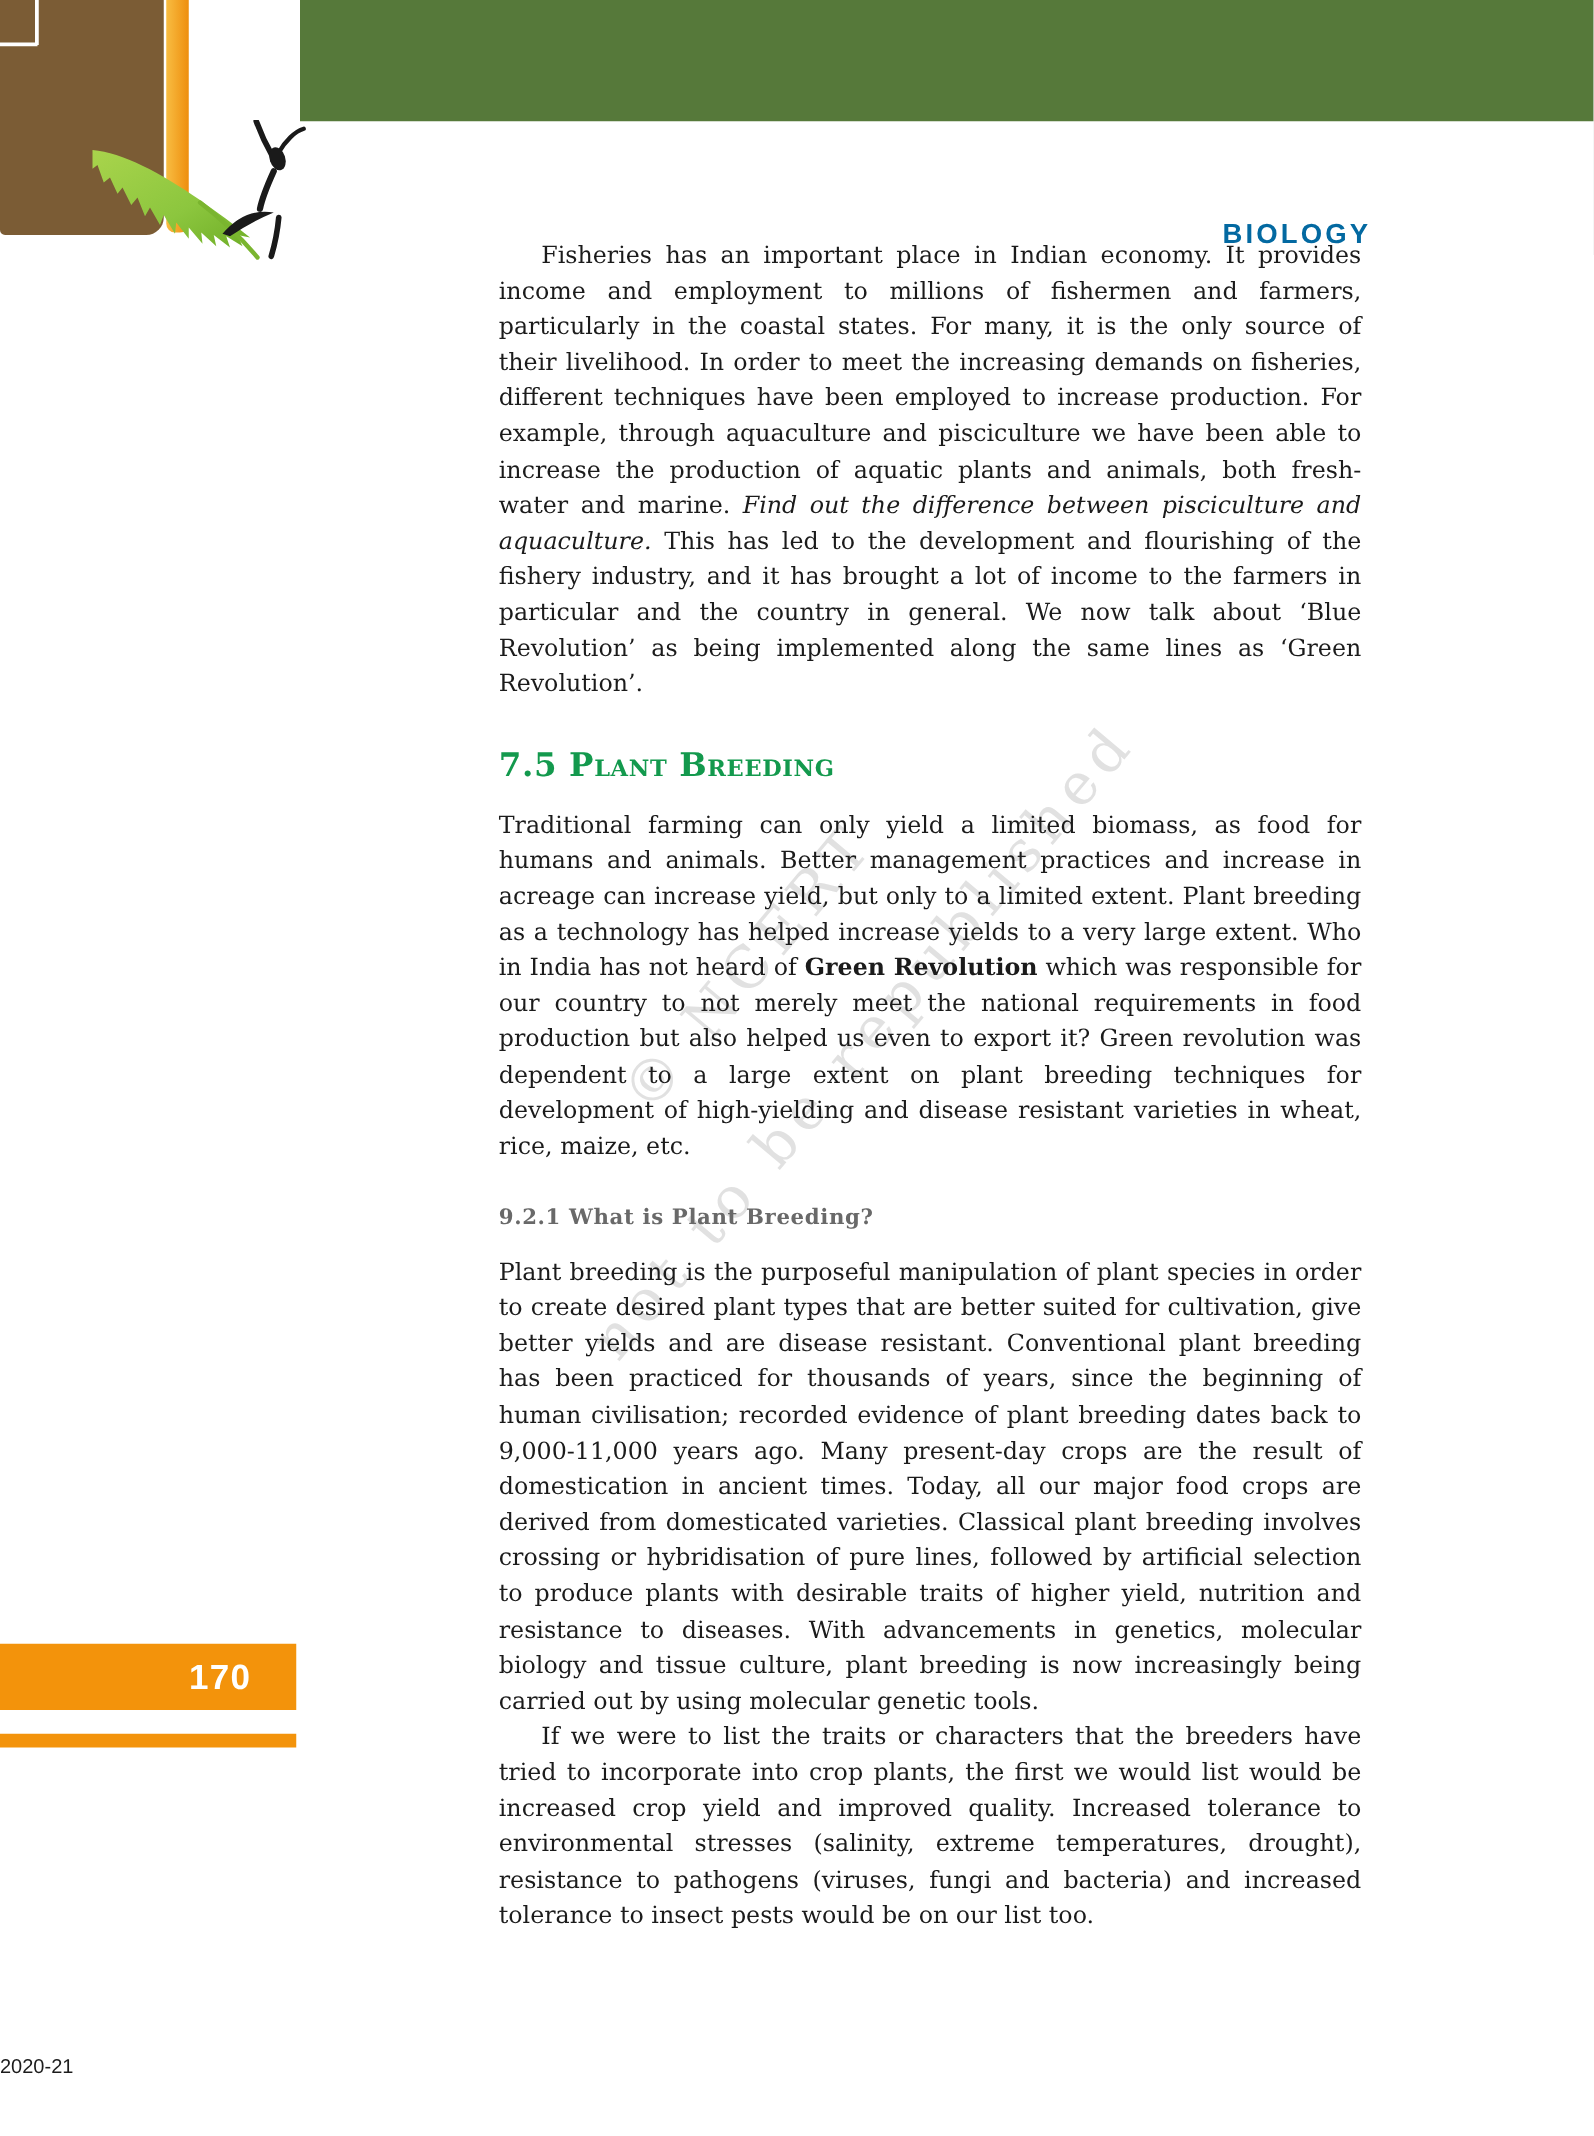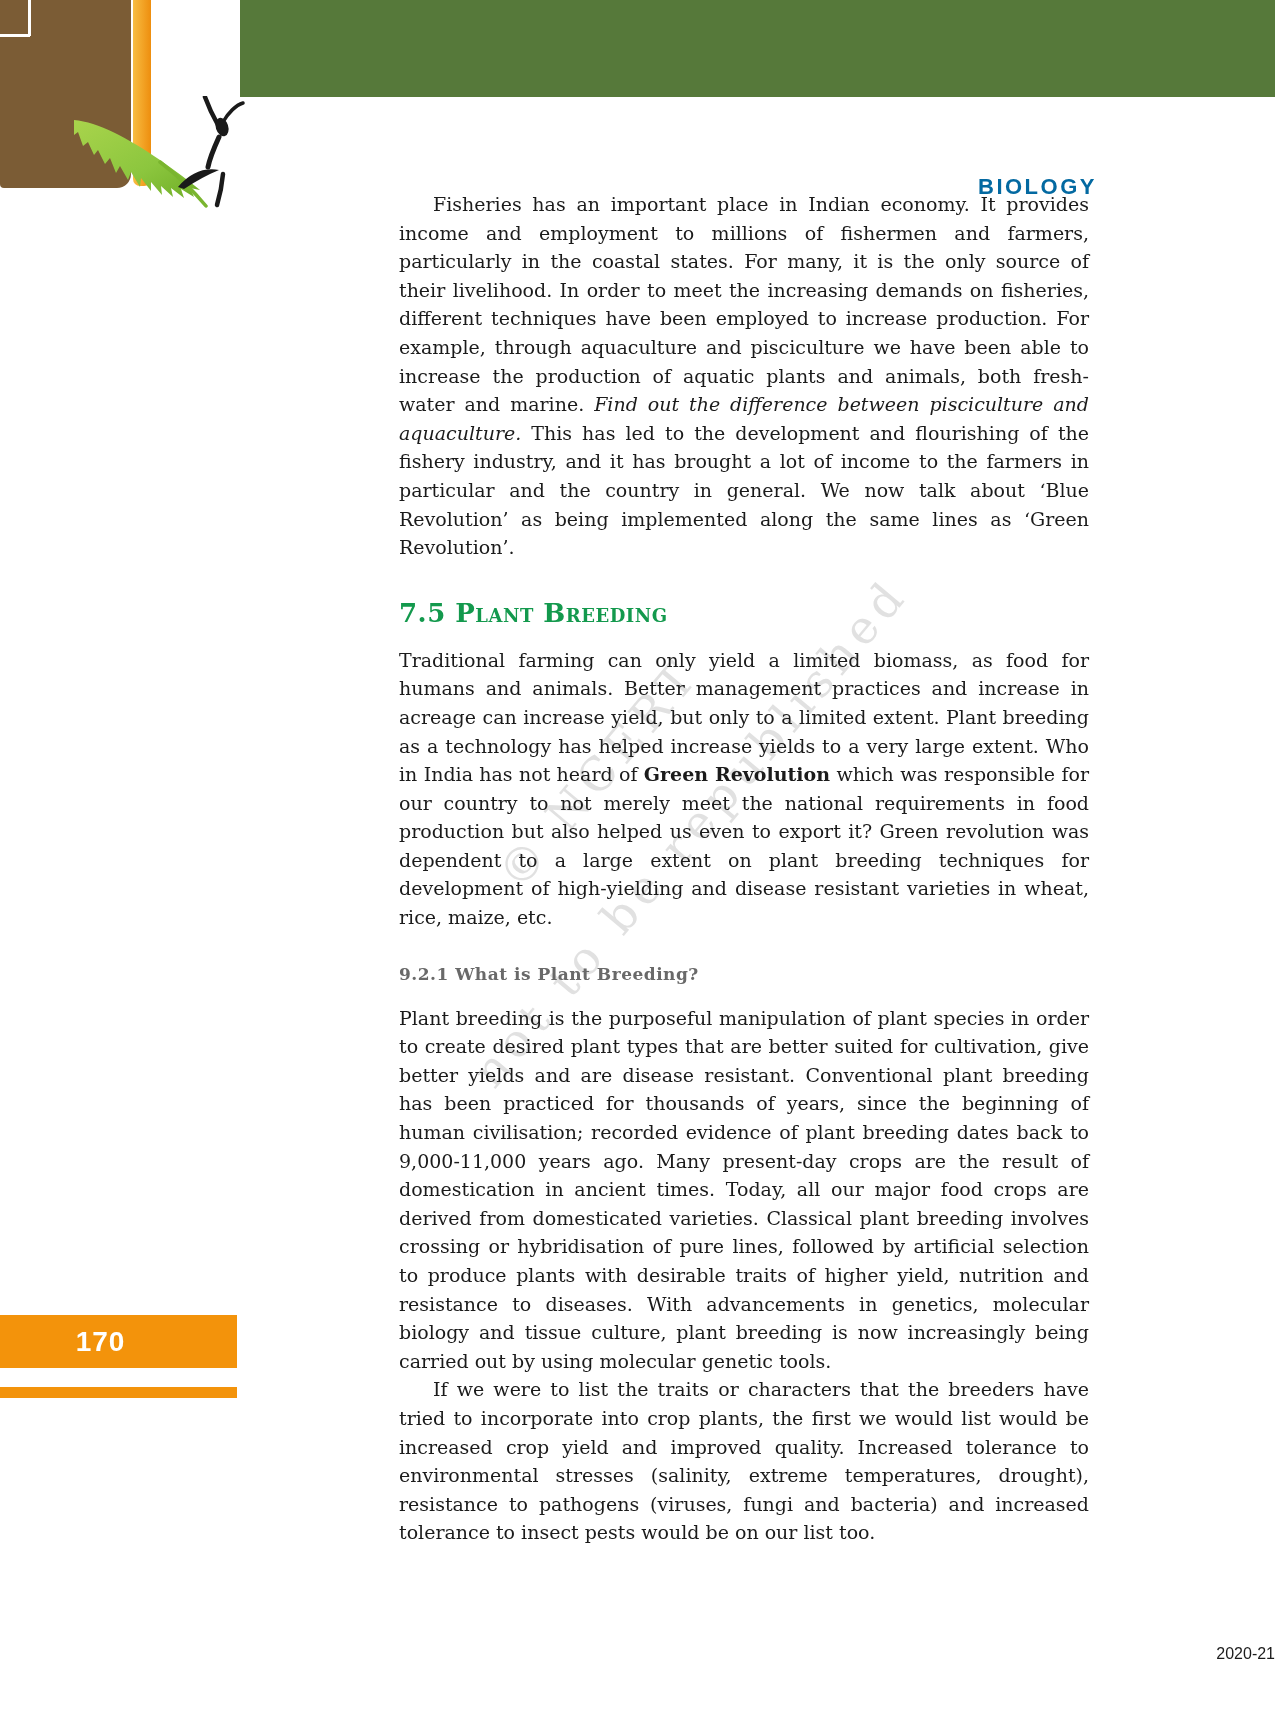--- a/index.html
+++ b/index.html
@@ -71,33 +71,33 @@
     margin:28px 0 16px 0;
     font-size:17px;line-height:28px;
     color:#696969;font-weight:bold;
     letter-spacing:.5px;
     text-align:left;
   }
   
   .page-tab{
     position:absolute;left:0;top:1315px;width:237px;height:53px;
     background:#f3930b;
-    display:flex;align-items:center;justify-content:center;
+    display:flex;align-items:center;justify-content:flex-end;
     padding-right:36px;box-sizing:border-box;
     font-family:"Liberation Sans", sans-serif;
     font-weight:bold;font-size:28px;color:#ffffff;letter-spacing:1px;
   }
   .page-tab-bar{
     position:absolute;left:0;top:1387px;width:237px;height:11px;
     background:#f3930b;
   }
   
   .footer{
     position:absolute;left:0;right:0;top:1645px;
-    text-align:right;
+    text-align:left;
     font-family:"Liberation Sans", sans-serif;
     font-size:16px;color:#1c1c1c;
   }
 </style>
 </head>
 <body>
 
 <div class="page">
 
   <div class="brown-block"></div>

